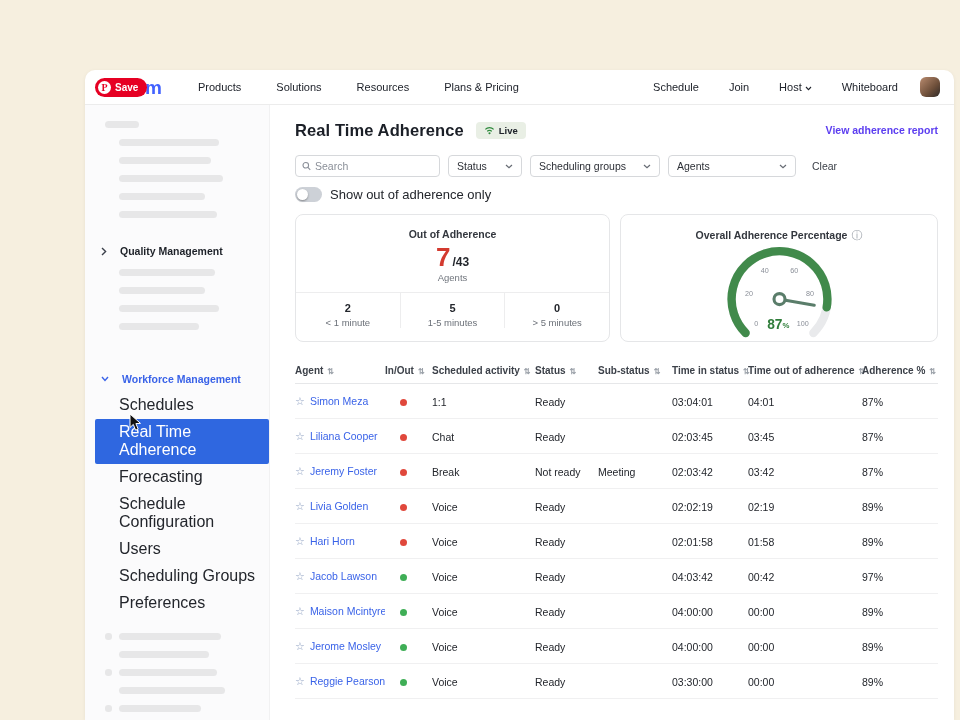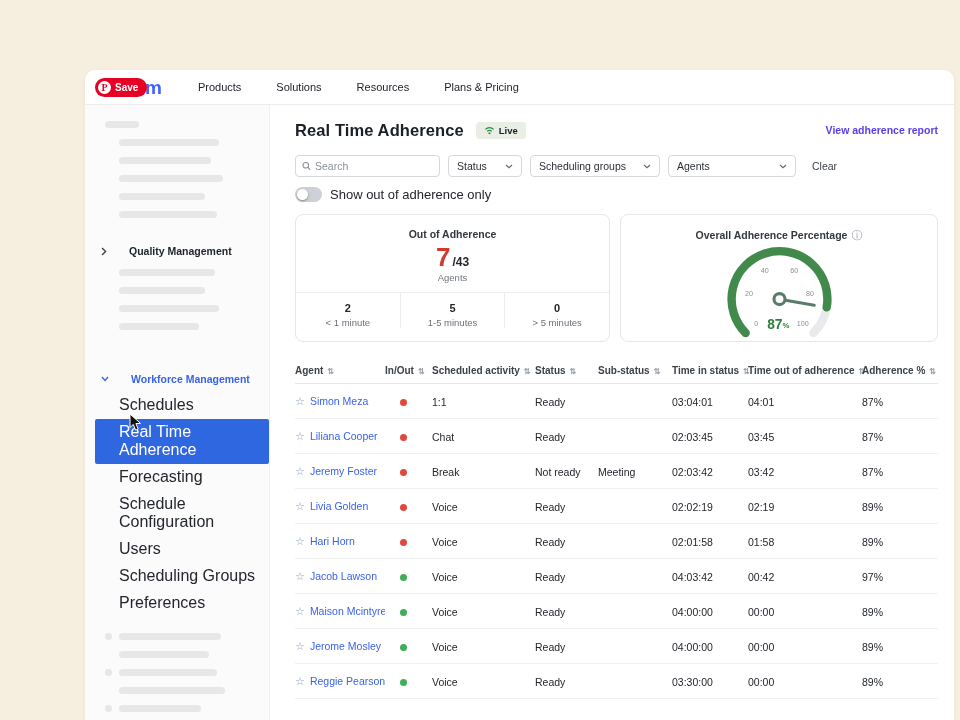--- a/index.html
+++ b/index.html
@@ -41,21 +41,21 @@
     background:linear-gradient(135deg,#b98b6f,#6e4f3a 60%,#2f2a28);
   }
   
   .sidebar {
     position:absolute; left:0; top:35px; bottom:0; width:185px;
     background:#fbfbfc; border-right:1px solid #f1f1f2; padding-top:16px;
   }
   .sk { height:7px; border-radius:4px; background:#e7e7e8; }
   .sk-short { margin:0 0 0 20px; width:34px; }
   .sk-a { margin:11px 0 0 34px; }
-  .sec-row { display:flex; align-items:center; gap:22px; padding-left:16px; height:14px; cursor:pointer; }
+  .sec-row { display:flex; align-items:center; gap:13px; padding-left:16px; height:14px; cursor:pointer; }
   .sec-row.qm { margin-top:26px; }
   .sec-row.wm { margin-top:42px; color:#3a63e8; }
   .sec-label { font-size:10.5px; font-weight:bold; color:#1d2128; }
   .sec-row.wm .sec-label { color:#3a63e8; }
   .subnav { margin-top:6px; }
   .sub-item {
     font-size:16px; color:#23262c; padding:4px 0 5px 34px; cursor:pointer;
   }
   .sub-item.selected {
     background:#2f67e0; color:#fff; margin-left:10px; border-radius:2px;
@@ -151,20 +151,29 @@
     <div class="pin-save">
       <span class="pin-badge">P</span>
       <span>Save</span>
     </div>
     <div class="logo">m</div>
     <div class="nav-left">
       <span class="nav-link">Products</span>
       <span class="nav-link">Solutions</span>
       <span class="nav-link">Resources</span>
       <span class="nav-link">Plans &amp; Pricing</span>
+    </div>
+    <div class="nav-right">
+      <span class="nav-link">Schedule</span>
+      <span class="nav-link">Join</span>
+      <span class="nav-link"><span>Host</span><span class="nav-caret"><svg width="7" height="5" viewBox="0 0 7 5">
+              <polyline points="1,1 3.5,3.6 6,1" fill="none" stroke="#20242c" stroke-width="1.1"></polyline>
+            </svg></span></span>
+      <span class="nav-link">Whiteboard</span>
+      <span class="avatar"></span>
     </div>
   </div>
 
   <div class="sidebar">
     <div class="sk sk-short"></div>
     <div class="sk sk-a" style="width:100px"></div>
     <div class="sk sk-a" style="width:92px"></div>
     <div class="sk sk-a" style="width:104px"></div>
     <div class="sk sk-a" style="width:86px"></div>
     <div class="sk sk-a" style="width:98px"></div>

